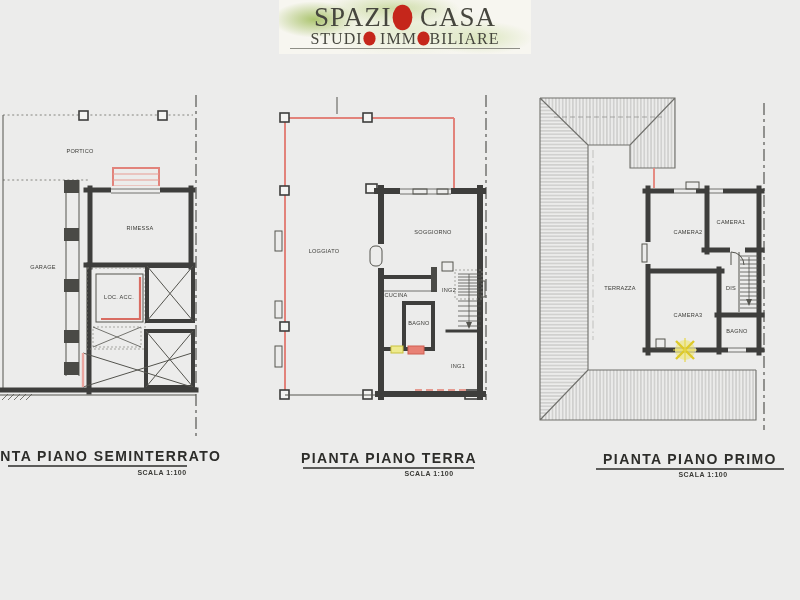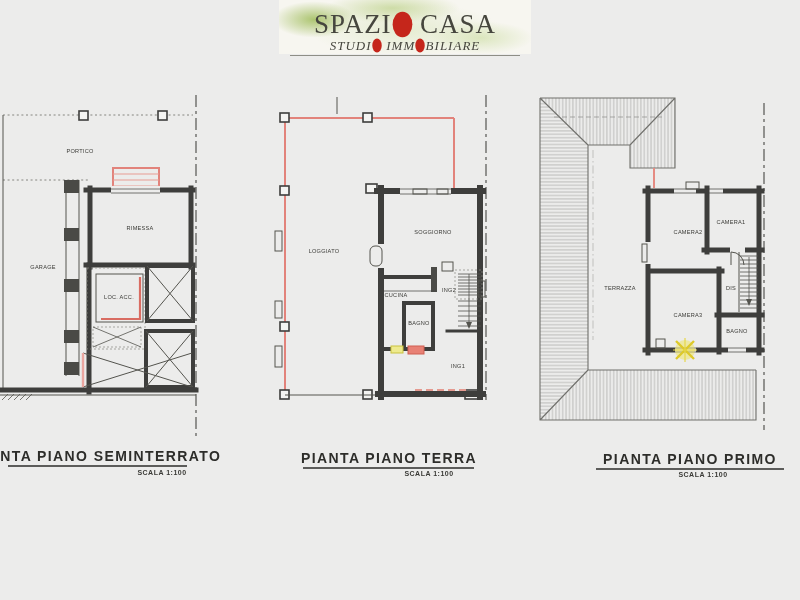--- a/index.html
+++ b/index.html
@@ -7,22 +7,22 @@
           font-family:"Liberation Sans",sans-serif;}
   
   .logo{position:absolute;left:279px;top:0;width:252px;height:54px;text-align:center;
         font-family:"Liberation Serif",serif;color:#46463e;
         background:
           radial-gradient(ellipse 60px 26px at 14% 36%, rgba(168,194,105,.95), rgba(168,194,105,0) 70%),
           radial-gradient(ellipse 90px 20px at 45% 15%, rgba(196,214,150,.8), rgba(196,214,150,0) 75%),
           radial-gradient(ellipse 70px 22px at 80% 70%, rgba(205,222,165,.65), rgba(205,222,165,0) 75%),
           radial-gradient(ellipse 120px 34px at 50% 55%, rgba(222,232,196,.7), rgba(222,232,196,0) 80%),
           #f7f6f0;}
-  .logo-line1{font-size:27px;line-height:27px;letter-spacing:1px;margin-top:11px;white-space:pre;}
-  .logo-line2{font-size:13px;line-height:15px;letter-spacing:1px;white-space:pre;font-style:italic;}
+  .logo-line1{font-size:27px;line-height:27px;letter-spacing:1px;margin-top:4px;white-space:pre;}
+  .logo-line2{font-size:16px;line-height:15px;letter-spacing:1px;white-space:pre;}
   .red-o{display:inline-block;background:#c5261b;border-radius:50%;color:transparent;transform:scale(.94);}
   .logo-underline{width:230px;height:1px;background:#8e8e86;margin:2px auto 0 auto;}
   
   svg{position:absolute;left:0;top:0;}
   .wall{stroke:#3e3e3c;fill:none;stroke-width:5;stroke-linecap:square;}
   .w3{stroke-width:3;} .w4{stroke-width:4;} .w6{stroke-width:6;}
   .thin{stroke:#54544e;stroke-width:1;fill:none;}
   .thin8{stroke:#54544e;stroke-width:.8;fill:none;}
   .dashdot{stroke:#484844;stroke-width:1.1;fill:none;stroke-dasharray:12 4 3 4;}
   .dotted{stroke:#7a7a74;stroke-width:.9;fill:none;stroke-dasharray:2 2.6;}

